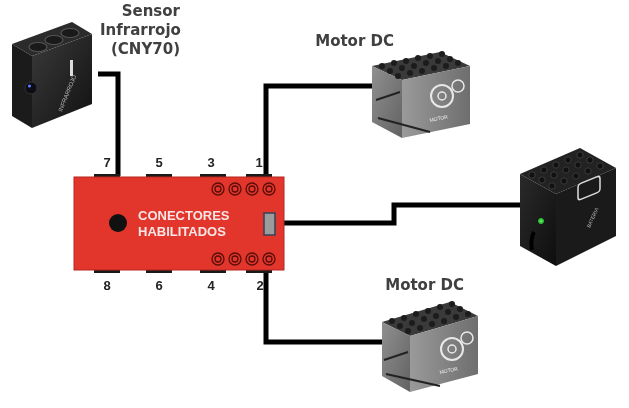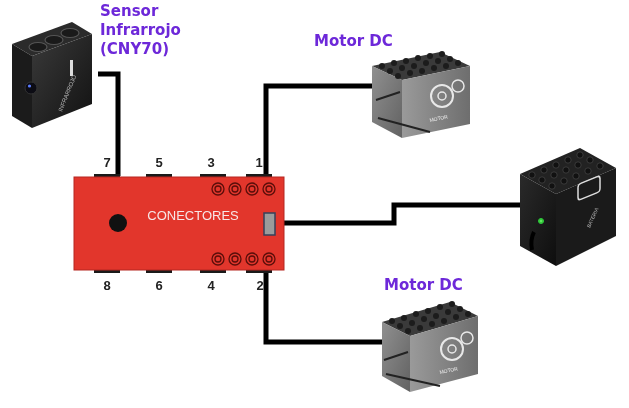--- a/index.html
+++ b/index.html
@@ -1,20 +1,20 @@
 <!DOCTYPE html>
 <html><head>
 <meta charset="utf-8">
 <style>
   html,body{margin:0;padding:0;background:#ffffff;}
   body{width:629px;height:408px;position:relative;overflow:hidden;font-family:"Liberation Sans",sans-serif;}
   #stage{position:absolute;left:0;top:0;width:629px;height:408px;}
-  .lbl{position:absolute;font-family:"DejaVu Sans",sans-serif;font-weight:bold;color:#6d28d9;font-size:15px;line-height:19px;text-align:left;white-space:nowrap;}
+  .lbl{position:absolute;font-family:"DejaVu Sans",sans-serif;font-weight:bold;color:#404040;font-size:15px;line-height:19px;text-align:right;white-space:nowrap;}
   .pin{position:absolute;font-family:"Liberation Sans",sans-serif;font-weight:bold;font-size:13px;color:#222;width:14px;text-align:center;}
-  .chip-text{position:absolute;font-family:"Liberation Sans",sans-serif;font-weight:normal;font-size:13px;line-height:16px;color:#f7e6e6;text-align:center;white-space:nowrap;}
+  .chip-text{position:absolute;font-family:"Liberation Sans",sans-serif;font-weight:bold;font-size:13px;line-height:16px;color:#f7e6e6;white-space:nowrap;}
 </style>
 </head>
 <body>
 
 <div id="stage">
 <svg width="629" height="408" viewBox="0 0 629 408" xmlns="http://www.w3.org/2000/svg">
   <defs>
     <linearGradient id="sensorFront" x1="0" y1="0" x2="1" y2="1">
       <stop offset="0" stop-color="#3a3a3a"></stop>
       <stop offset="1" stop-color="#111"></stop>
@@ -211,14 +211,15 @@
 <div class="pin" style="left:252px;top:155px;">1</div>
 
 <div class="pin" style="left:100px;top:278px;">8</div>
 <div class="pin" style="left:152px;top:278px;">6</div>
 <div class="pin" style="left:204px;top:278px;">4</div>
 <div class="pin" style="left:253px;top:278px;">2</div>
 
 
 <div class="chip-text" style="left:138px;top:208px;width:110px;">
   <div>CONECTORES</div>
+  <div>HABILITADOS</div>
 </div>
 </div>
 
 </body></html>

